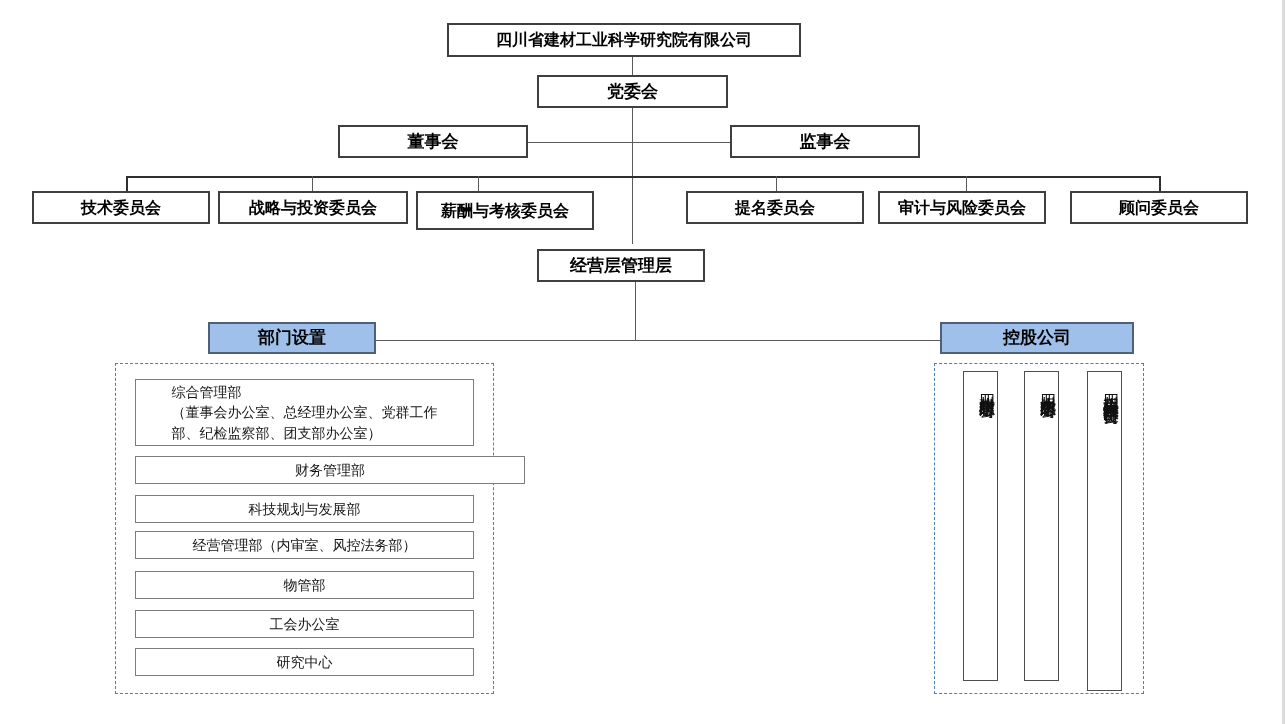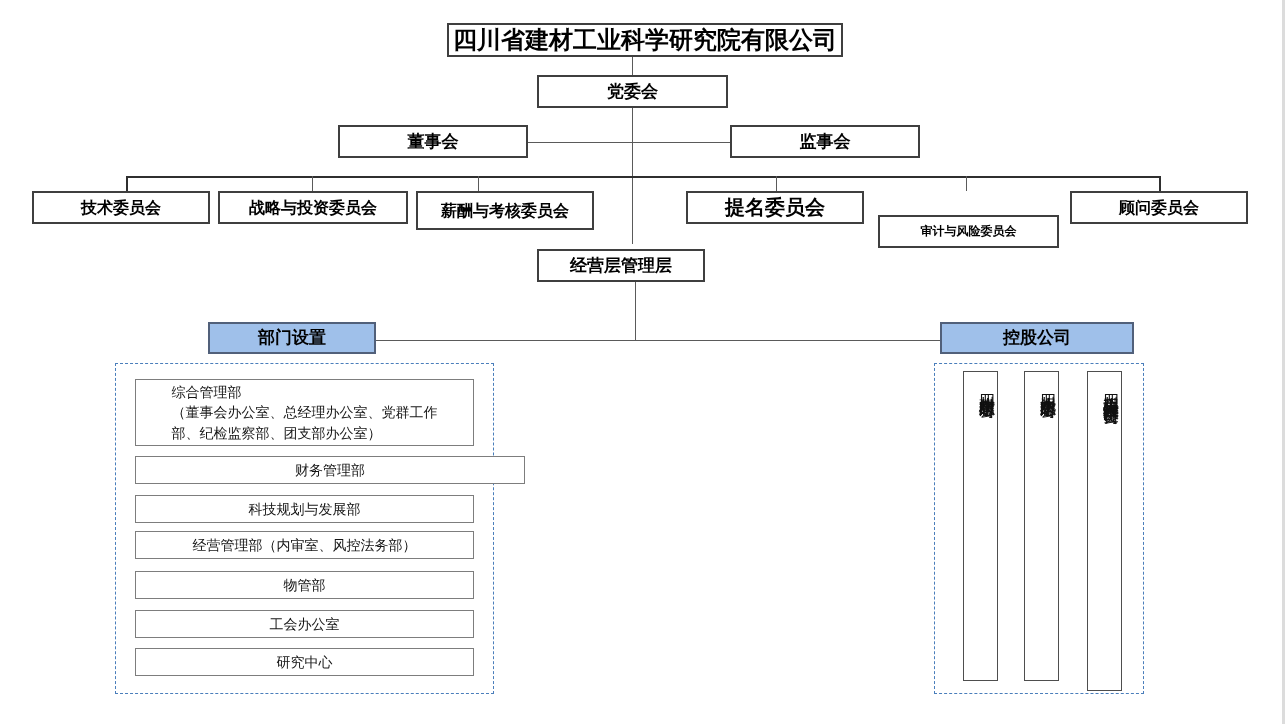--- a/index.html
+++ b/index.html
@@ -94,21 +94,21 @@
     letter-spacing: 1px;
     color: #111111;
     z-index: 5;
   }
 </style>
 </head>
 <body>
 
 <div id="page">
 
-  <div class="node thick bold" style="left:447px; top:23px; width:396px; height:34px; font-size:24px;">
+  <div class="node thick bold" style="left:447px; top:23px; width:354px; height:34px; font-size:16px;">
     <span>四川省建材工业科学研究院有限公司</span>
   </div>
 
   <div class="vline" style="left:632px; top:57px; height:18px;"></div>
 
   <div class="node thick bold" style="left:537px; top:75px; width:191px; height:33px; font-size:17px;">
     <span>党委会</span>
   </div>
 
   <div class="vline" style="left:632px; top:108px; height:136px;"></div>
@@ -138,25 +138,25 @@
   </div>
 
   <div class="node thick bold" style="left:218px; top:191px; width:190px; height:33px; font-size:16px;">
     <span>战略与投资委员会</span>
   </div>
 
   <div class="node thick bold" style="left:416px; top:191px; width:178px; height:39px; font-size:16px;">
     <span>薪酬与考核委员会</span>
   </div>
 
-  <div class="node thick bold" style="left:686px; top:191px; width:178px; height:33px; font-size:20px;">
+  <div class="node thick bold" style="left:686px; top:191px; width:178px; height:33px; font-size:16px;">
     <span>提名委员会</span>
   </div>
 
-  <div class="node thick bold" style="left:878px; top:191px; width:181px; height:33px; font-size:12px;margin-top:24px;">
+  <div class="node thick bold" style="left:878px; top:191px; width:168px; height:33px; font-size:16px;">
     <span>审计与风险委员会</span>
   </div>
 
   <div class="node thick bold" style="left:1070px; top:191px; width:178px; height:33px; font-size:16px;">
     <span>顾问委员会</span>
   </div>
 
   <div class="node thick bold" style="left:537px; top:249px; width:168px; height:33px; font-size:17px;">
     <span>经营层管理层</span>
   </div>

